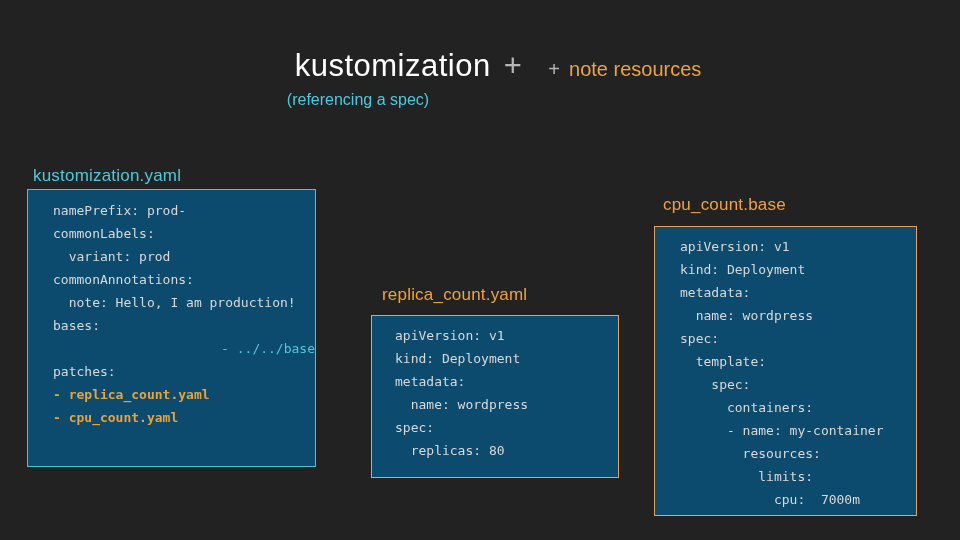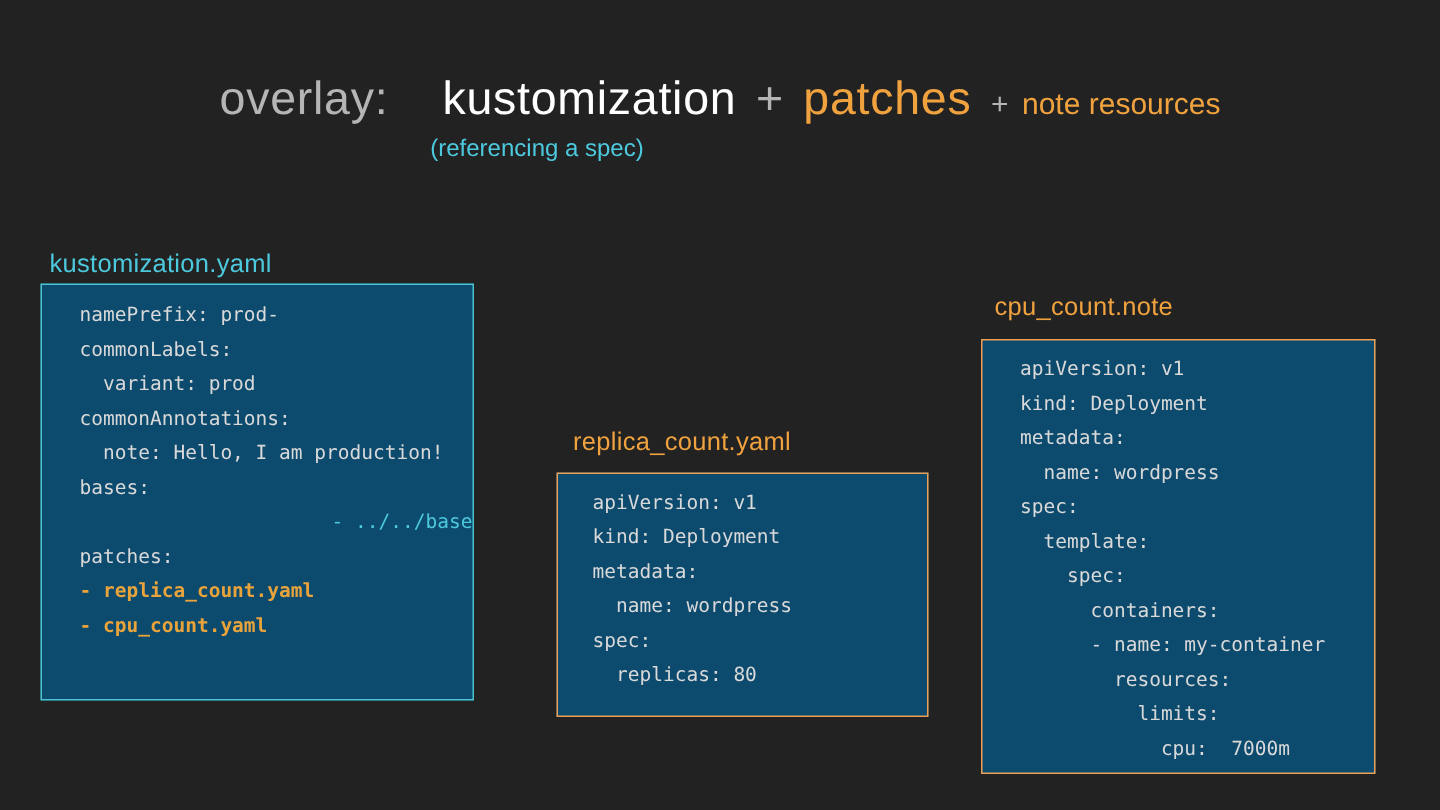--- a/index.html
+++ b/index.html
@@ -82,42 +82,40 @@
 
   #box-cpu { left: 654px; top: 226px; width: 263px; height: 290px; padding: 8px 0 0 25px; }
   #label-cpu { left: 663px; top: 195px; }
 </style>
 </head>
 <body>
 
 <div class="slide">
 
   <div class="title-row">
-    <span class="title-big t-gray">overlay:</span>
     <span class="sp-wide"></span>
     <span class="title-big t-cyan">kustomization</span>
     <span class="sp-mid"></span>
     <span class="title-big t-gray">+</span>
     <span class="sp-mid"></span>
-    <span class="title-big t-orange">patches</span>
     <span class="sp-mid"></span>
     <span class="title-small t-gray">+</span>
     <span class="sp-sm"></span>
     <span class="title-small t-orange">note resources</span>
   </div>
   <div class="subtitle">(referencing a spec)</div>
 
   <div id="label-kustomization" class="panel-label label-cyan">kustomization.yaml</div>
   <div id="box-kustomization" class="code-box border-cyan">
     <div class="code-lines"><div class="code-line plain">namePrefix: prod-</div><div class="code-line plain">commonLabels:</div><div class="code-line plain">  variant: prod</div><div class="code-line plain">commonAnnotations:</div><div class="code-line plain">  note: Hello, I am production!</div><div class="code-line plain">bases:</div><div class="code-line cyan-bold">- ../../base</div><div class="code-line plain">patches:</div><div class="code-line orange-bold">- replica_count.yaml</div><div class="code-line orange-bold">- cpu_count.yaml</div></div>
   </div>
 
   <div id="label-replica" class="panel-label label-orange">replica_count.yaml</div>
   <div id="box-replica" class="code-box border-orange">
     <div class="code-lines"><div class="code-line plain">apiVersion: v1</div><div class="code-line plain">kind: Deployment</div><div class="code-line plain">metadata:</div><div class="code-line plain">  name: wordpress</div><div class="code-line plain">spec:</div><div class="code-line plain">  replicas: 80</div></div>
   </div>
 
-  <div id="label-cpu" class="panel-label label-orange">cpu_count.note</div>
+  <div id="label-cpu" class="panel-label label-orange">cpu_count.base</div>
   <div id="box-cpu" class="code-box border-orange">
     <div class="code-lines"><div class="code-line plain">apiVersion: v1</div><div class="code-line plain">kind: Deployment</div><div class="code-line plain">metadata:</div><div class="code-line plain">  name: wordpress</div><div class="code-line plain">spec:</div><div class="code-line plain">  template:</div><div class="code-line plain">    spec:</div><div class="code-line plain">      containers:</div><div class="code-line plain">      - name: my-container</div><div class="code-line plain">        resources:</div><div class="code-line plain">          limits:</div><div class="code-line plain">            cpu:  7000m</div></div>
   </div>
 
 </div>
 
 </body></html>

